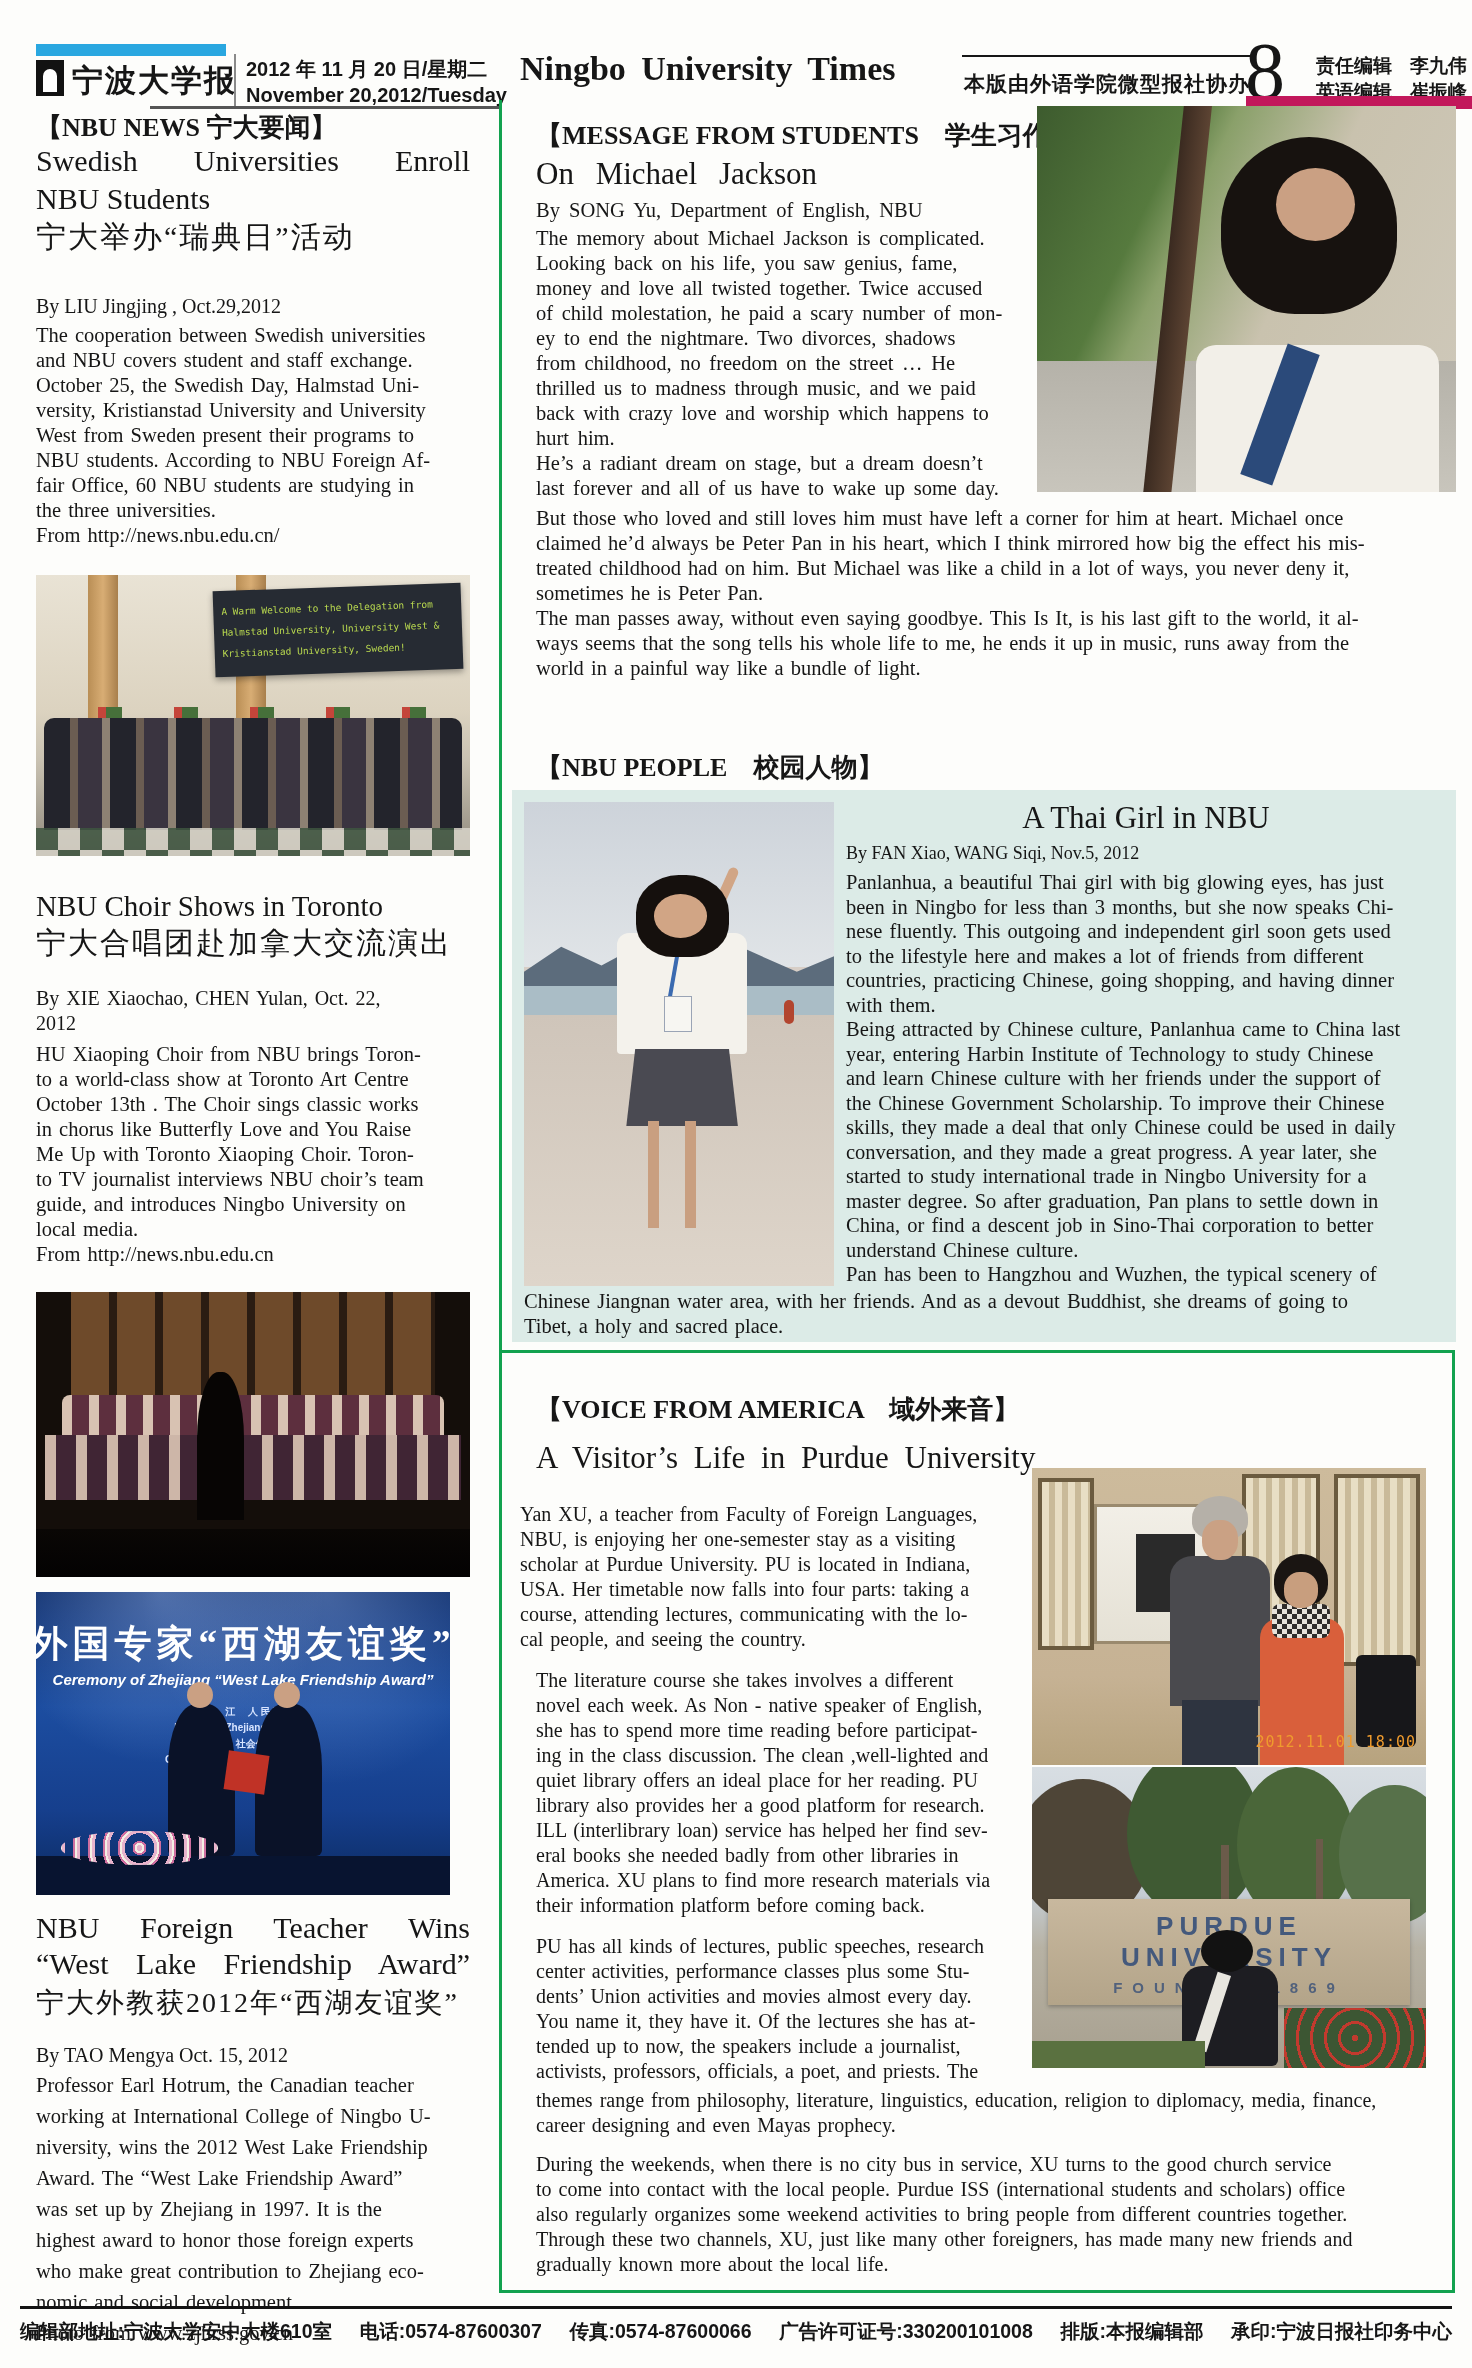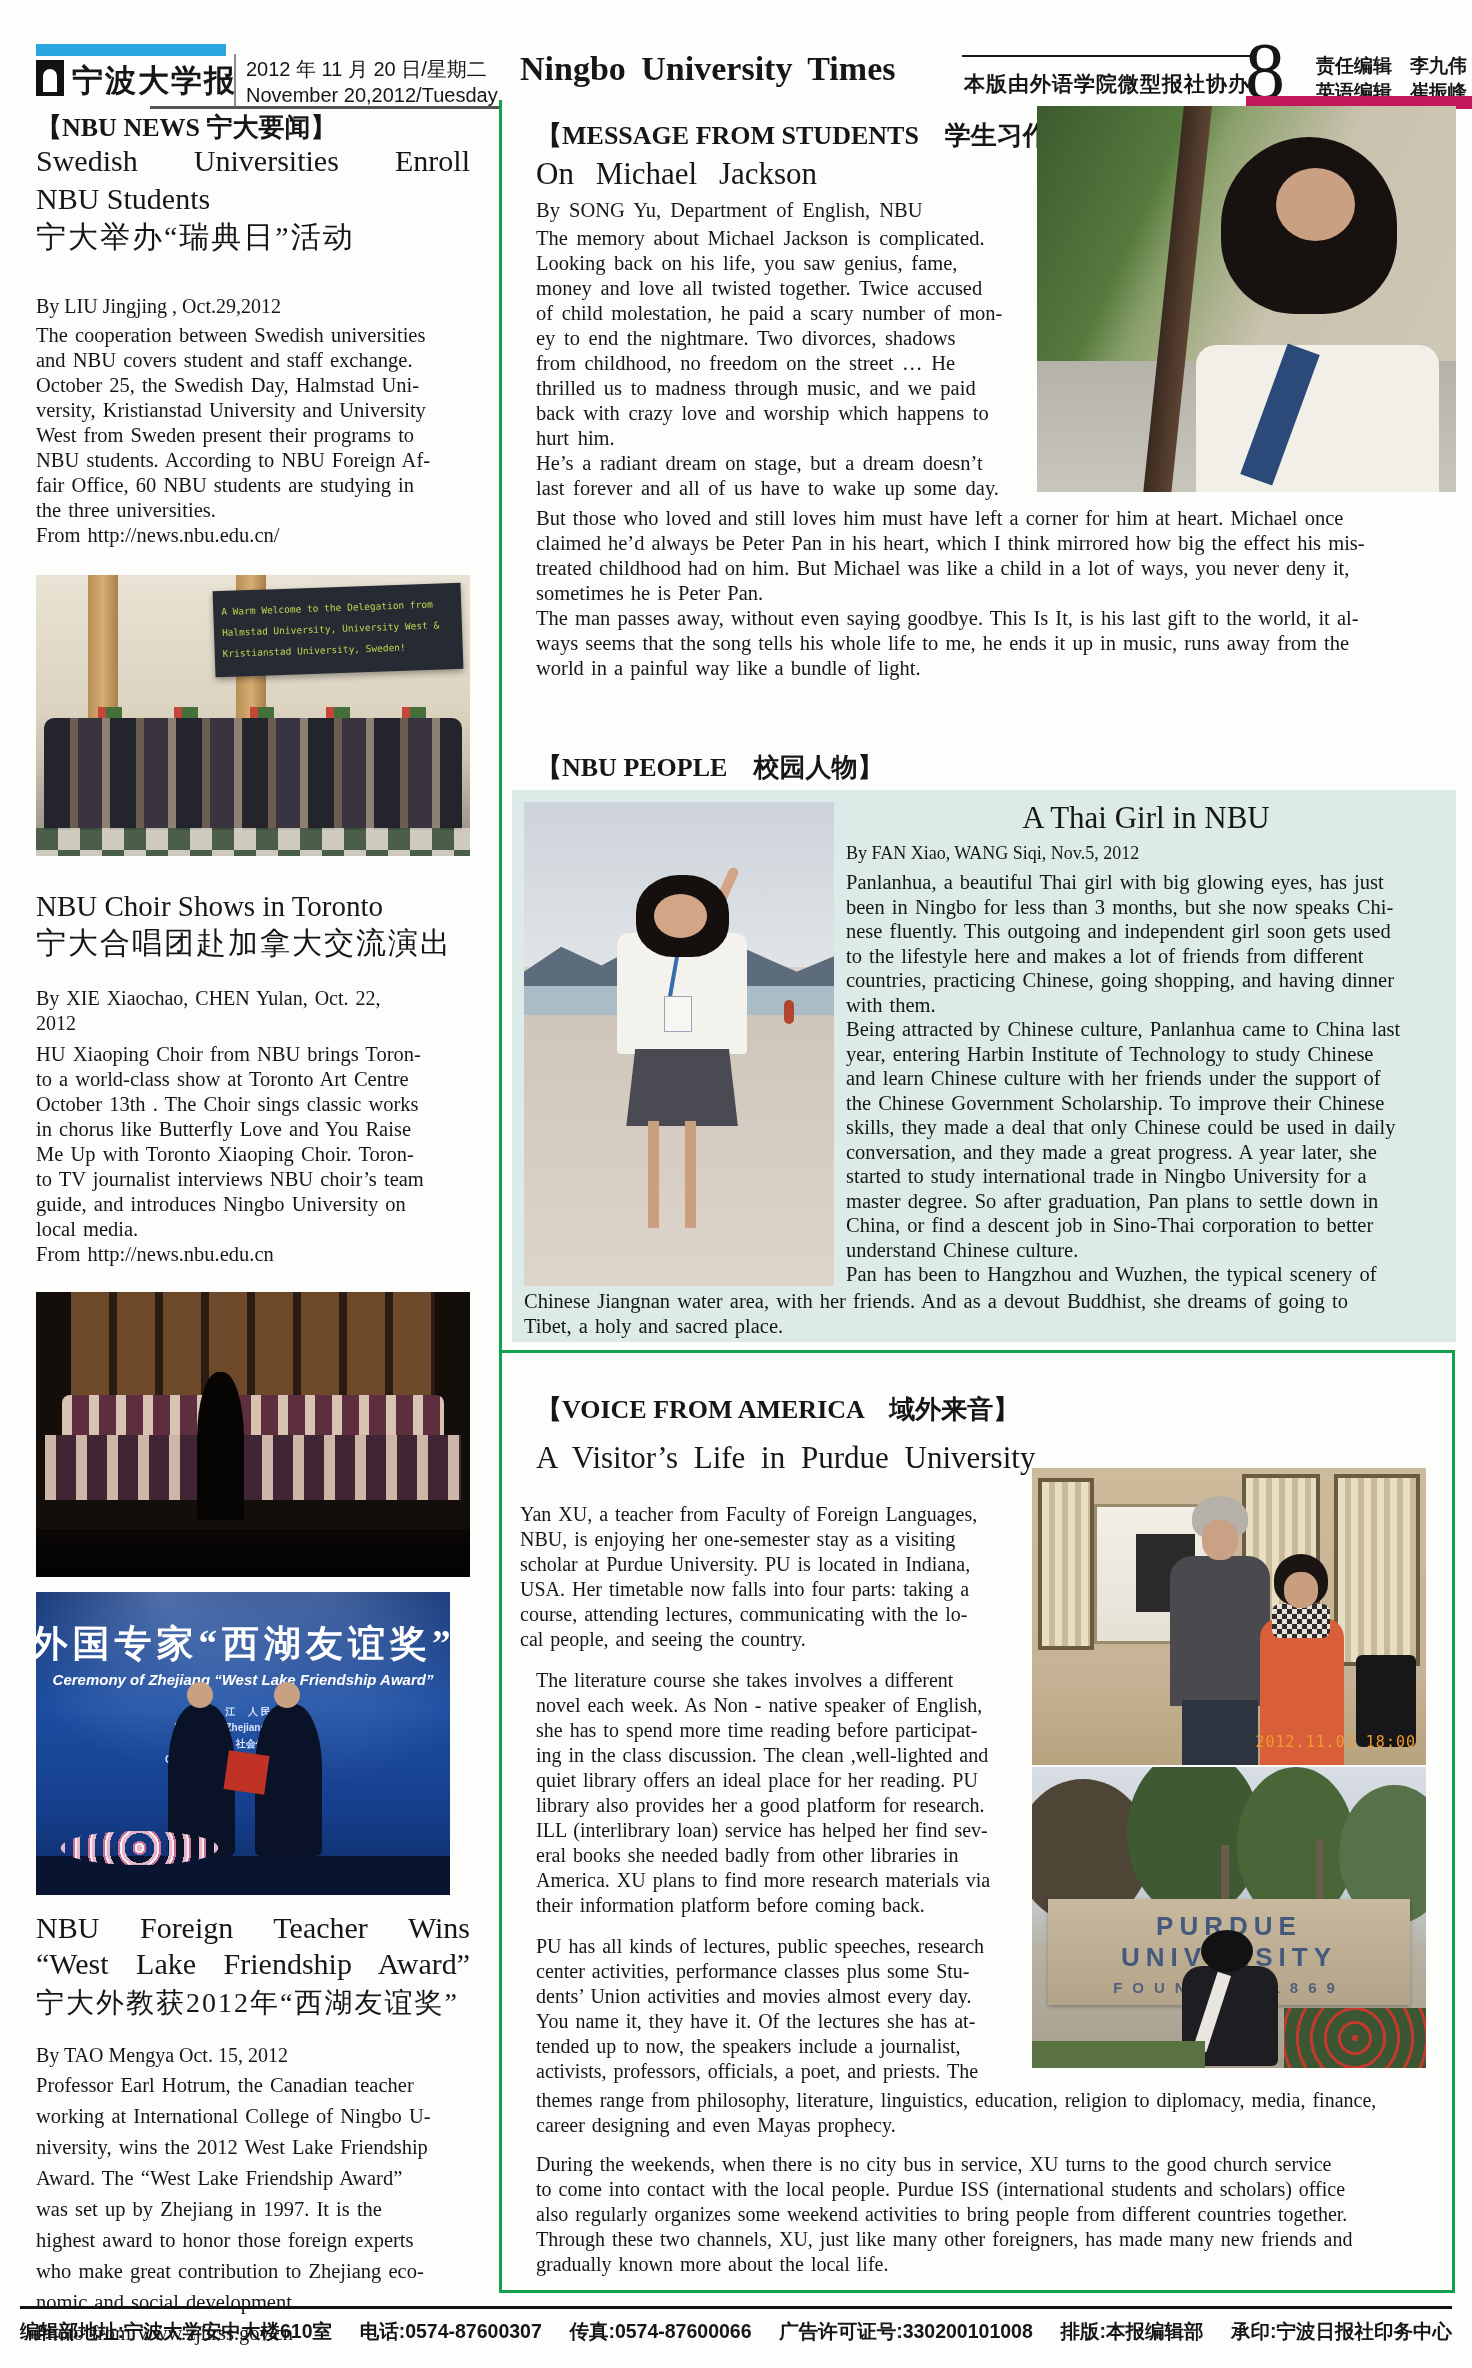--- a/index.html
+++ b/index.html
@@ -12,21 +12,21 @@
   .jl{text-align:justify;text-align-last:justify}
   .photo{position:absolute;overflow:hidden}
   .photo *{position:absolute}
 
   
   .blue-bar{left:36px;top:44px;width:190px;height:12px;background:#2aa7e0}
   .logo-box{left:36px;top:60px;width:28px;height:36px;background:#121212}
   .logo-arch{position:absolute;left:7px;top:9px;width:14px;height:23px;background:#fff;border-radius:7px 7px 0 0}
   .logo-title{left:72px;top:60px;font-size:31px;font-weight:bold;letter-spacing:2px}
   .logo-divider{left:234px;top:54px;width:2px;height:52px;background:#8a8a8a}
-  .date-block{left:246px;top:56px;font-size:20px;font-weight:normal;line-height:26px}
+  .date-block{left:246px;top:56px;font-size:20px;font-weight:bold;line-height:26px}
   .rule-left{left:150px;top:106px;width:352px;height:3px;background:#555}
   .masthead-title{left:520px;top:50px;font-size:34px;font-weight:bold;word-spacing:7px}
   .rule-right{left:962px;top:55px;width:288px;height:2px;background:#161616}
   .co-org{left:964px;top:70px;font-size:21px;font-weight:bold;letter-spacing:1px}
   .page-no{left:1245px;top:34px;font-size:80px;line-height:74px;font-weight:normal}
   .editors{left:1316px;top:53px;font-size:19px;font-weight:bold;line-height:26px}
   .editors .row{display:flex;gap:18px}
   .magenta-bar{left:1246px;top:96px;width:226px;height:13px;background:#c2185b}
 
   

